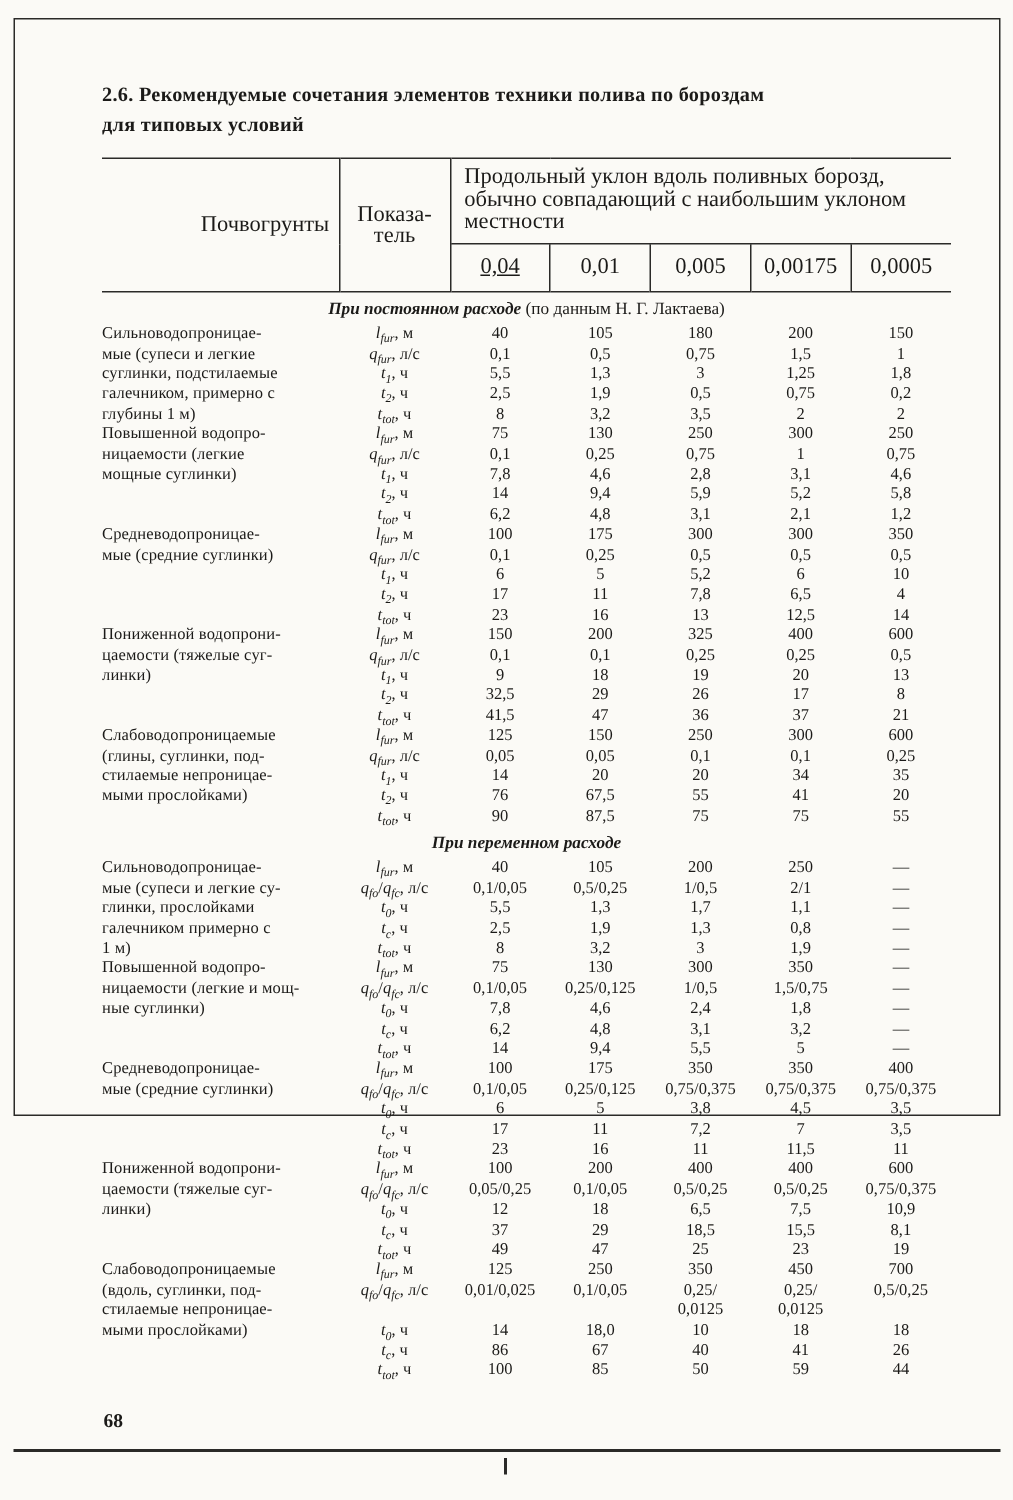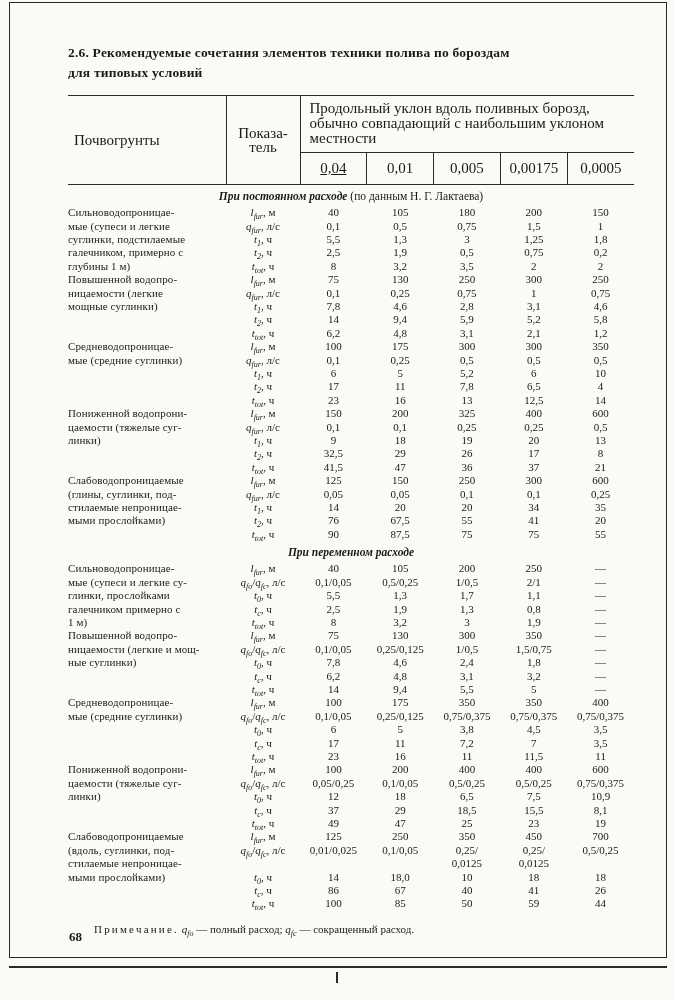--- a/index.html
+++ b/index.html
@@ -4,36 +4,36 @@
 <style>
   * { margin:0; padding:0; box-sizing:border-box; }
   html,body { width:675px; height:1000px; }
   body {
     background:#f6f5f1;
     font-family:"Liberation Serif","DejaVu Serif",serif;
     color:#1b1a18;
   }
   .page { position:relative; width:675px; height:1000px; background:#fbfaf6; overflow:hidden; }
   .frame {
-    position:absolute; left:9px; top:2px; width:658px; height:956px;
+    position:absolute; left:9px; top:12px; width:658px; height:732px;
     border:1.5px solid #2b2a28; background:#fbfaf6;
   }
   .bottom-line { position:absolute; left:9px; top:966px; width:658px; height:1.5px; background:#2b2a28; }
   .binding-mark { position:absolute; left:336px; top:972px; width:2px; height:11px; background:#2b2a28; }
   .content { padding:40px 32px 0 58px; }
 
   .title { font-size:13.5px; font-weight:bold; line-height:1.45; margin-bottom:13px; letter-spacing:.2px; }
 
   .data-table {
     width:100%; border-collapse:collapse; table-layout:fixed;
     border-top:1.3px solid #2b2a28;
   }
   thead { border-bottom:1.3px solid #2b2a28; }
   thead th { font-weight:normal; font-size:15px; vertical-align:middle; }
-  .h-soil { border-right:1.3px solid #2b2a28; text-align:left; padding:4px 6px; }
+  .h-soil { border-right:1.3px solid #2b2a28; text-align:right; padding:4px 6px; }
   .h-ind  { border-right:1.3px solid #2b2a28; padding:4px 2px; white-space:pre-line; line-height:14px; }
   .h-slope { border-bottom:1.3px solid #2b2a28; text-align:left; padding:5px 4px 6px 9px; line-height:15px; }
   .slope-val { border-left:1.3px solid #2b2a28; text-align:center; padding:7px 2px; }
   .slope-val.first { border-left:none;text-decoration:underline; }
 
   tbody td { font-size:11px; line-height:13.4px; text-align:center; vertical-align:top; white-space:pre-line; padding:0; }
   td.soil { text-align:left; font-weight:normal; padding-right:3px; letter-spacing:.1px; }
   td.ind  { font-size:11px; }
   td.ind i, .note i { font-style:italic; }
   sub { font-size:8px; font-style:italic; line-height:0;text-align:center; }
@@ -497,21 +497,20 @@
               <td class="ind"><i>t</i><sub>tot</sub>, ч</td>
               <td class="val">100</td>
               <td class="val">85</td>
               <td class="val">50</td>
               <td class="val">59</td>
               <td class="val">44</td>
             </tr>
           </tbody>
       </table>
 
-      <p class="note" id="note"><span class="note-label">Примечание.</span> <i>q</i><sub>fo</sub> — полный расход; <i>q</i><sub>fc</sub> — сокращенный расход.</p>
     </div>
 
     <div class="page-number">68</div>
   </div>
 
   <div class="bottom-line"></div>
   <div class="binding-mark"></div>
 </div>
 
 </body></html>

